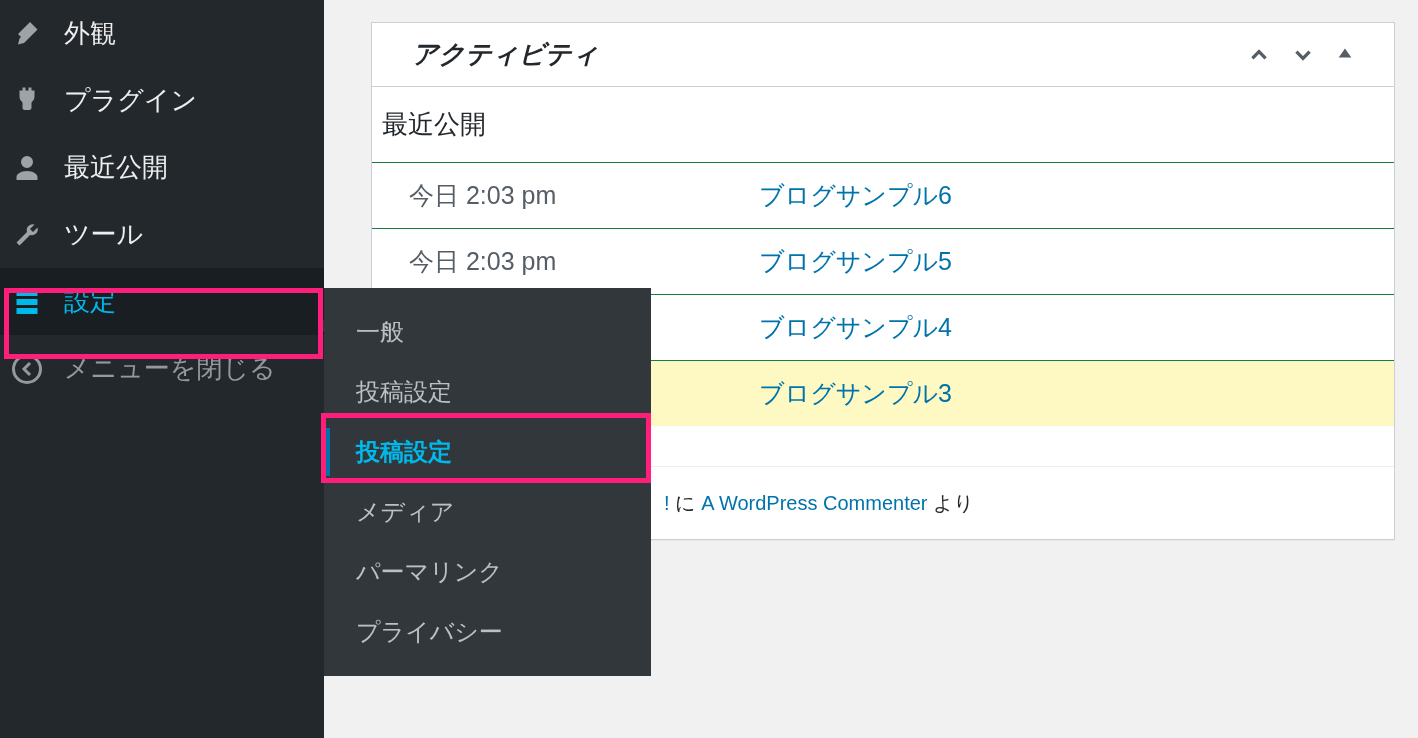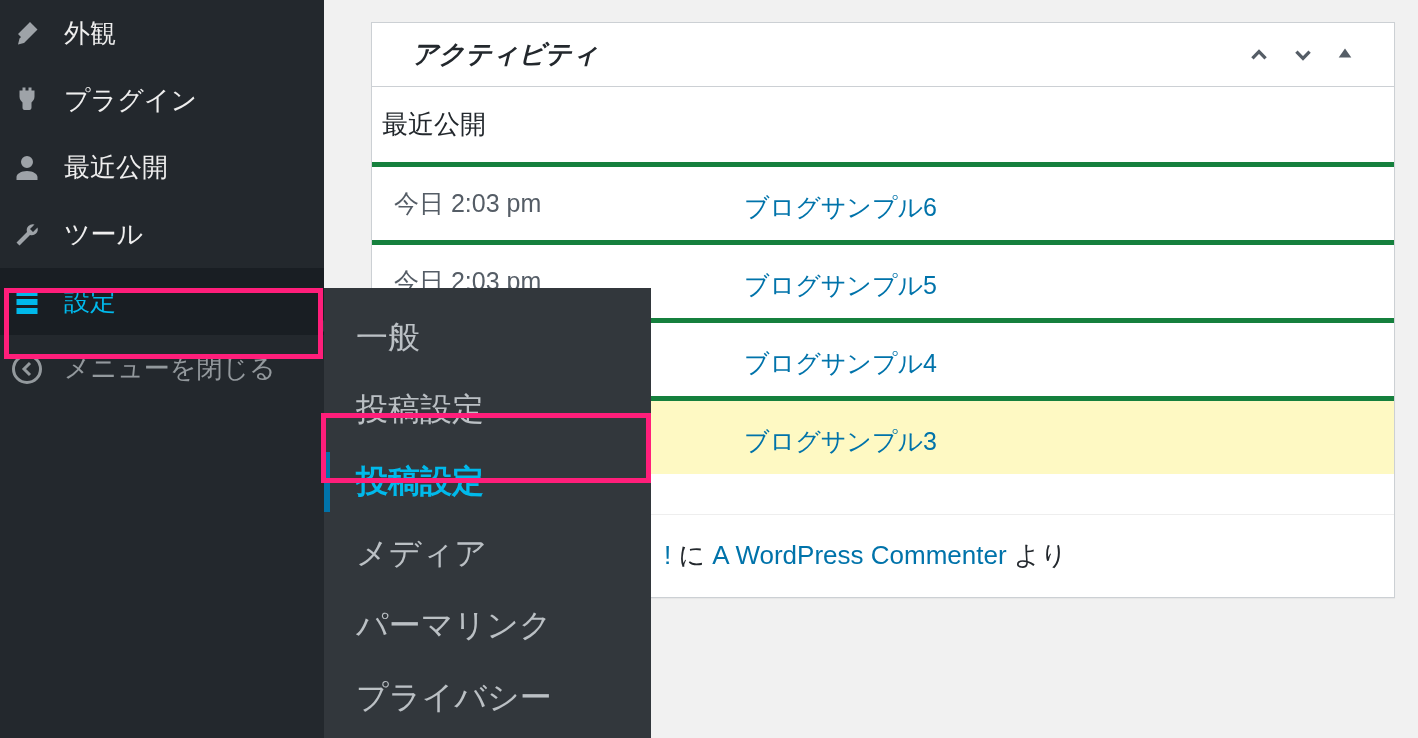--- a/index.html
+++ b/index.html
@@ -78,21 +78,21 @@
   position: absolute;
   left: 324px;
   top: 288px;
   width: 327px;
   background: #32373c;
   z-index: 5;
   padding: 14px 0;
 }
 .submenu-item {
   padding: 14px 32px;
-  font-size: 32px;
+  font-size: 24px;
   color: rgba(240,245,250,0.72);
   cursor: pointer;
 }
 .submenu-item.active {
   color: #00b9eb;
   font-weight: 600;
   background: #32373c;
   position: relative;
 }
 .submenu-item.active::before {
@@ -146,41 +146,40 @@
 }
 .section-title-row {
   padding: 20px 10px;
   font-size: 26px;
   font-weight: 400;
   color: #23282d;
 }
 .post-row {
   display: flex;
   align-items: center;
-  padding: 16px 22px;
-  border-top: 5px solid #15803d;
+  padding: 16px 37px;
+  border-top: 1px solid #15803d;
 }
 .post-row:nth-child(odd) {
   background: #f6f7f7;
 }
 .post-date {
   width: 350px;
   font-size: 25px;
   color: #555d66;
 }
 .post-link {
   font-size: 25px;
   color: #0073aa;
   cursor: pointer;
-  margin-top: 8px;
 }
 .comment-block {
   padding: 20px 22px;
   border-top: 1px solid #eee;
-  font-size: 26px;
+  font-size: 20px;
   color: #23282d;
   line-height: 1.6;
   background: #fff;
   margin-top: 40px;
 }
 .comment-block .link {
   color: #0073aa;
 }
 svg { display: block; }
 </style>

